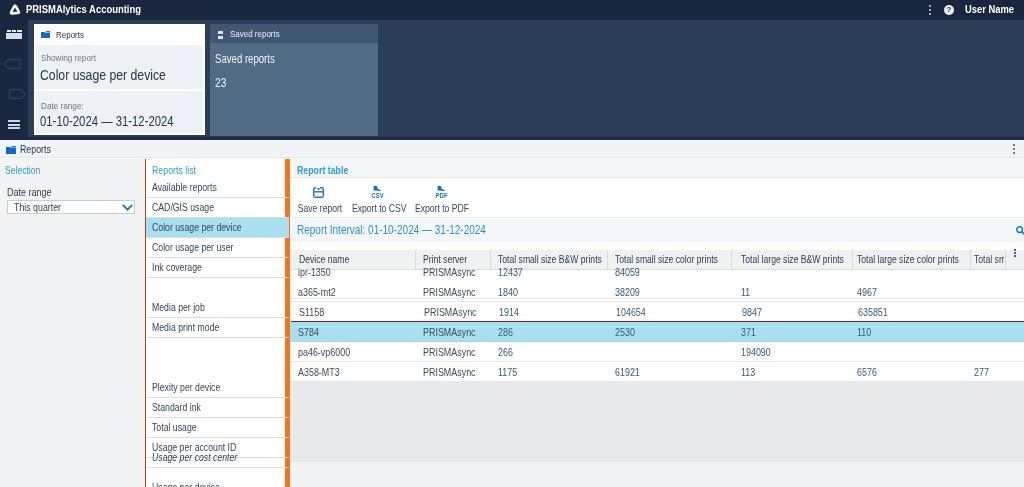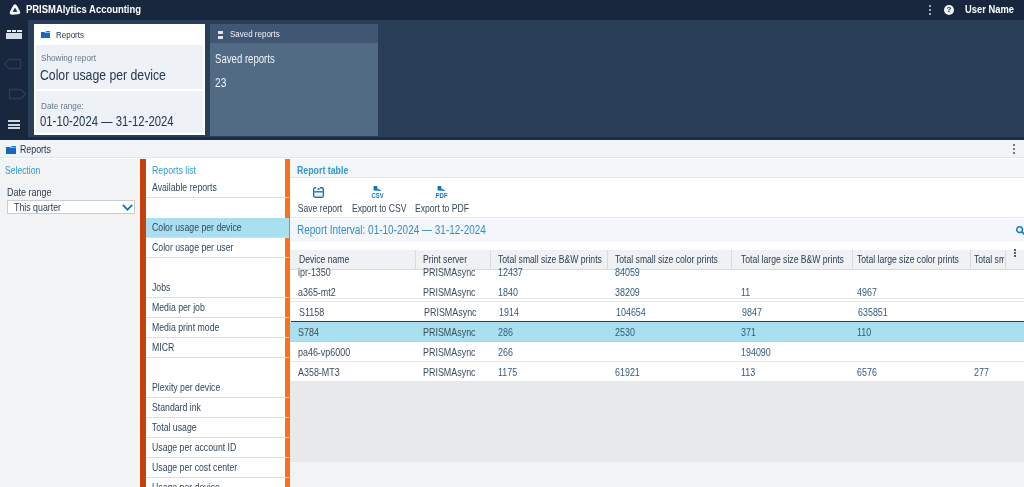--- a/index.html
+++ b/index.html
@@ -4,21 +4,21 @@
 <style>
   * { margin:0; padding:0; box-sizing:border-box; }
   html,body { width:1024px; height:487px; }
   body { position:relative; font-family:"Liberation Sans", sans-serif; background:#fff; overflow:hidden; }
   .abs { position:absolute; }
   .topbar { left:0; top:0; width:1024px; height:20px; background:#18263e; }
   .hero { left:0; top:20px; width:1024px; height:117px; background:#2b3e58; }
   .herodark { left:0; top:137px; width:1024px; height:3px; background:#1c2c47; }
   .sidebar { left:0; top:20px; width:28px; height:120px; background:#18263e; }
   .appbar { left:0; top:140px; width:1024px; height:18px; background:#f1f4f7; border-bottom:1px solid #e2e5e9; }
-  .selpanel { left:0; top:159px; width:146px; height:328px; background:#f2f3f5; border-right:6px solid #c2410c;padding-left:43px; }
+  .selpanel { left:0; top:159px; width:146px; height:328px; background:#f2f3f5; border-right:1px solid #c2410c;padding-left:43px; }
   .listpanel { left:146px; top:159px; width:144px; height:420px; background:#fff; border-right:5px solid #f97316; }
   .tablepanel { left:290px; top:159px; width:734px; height:328px; background:#fff; }
   .bluehead { color:#2e9ad2; font-size:11px; }
   .item { position:absolute; left:0; width:143px; height:20px; border-bottom:1px solid #dcdee0; color:#32465c; font-size:10.5px; line-height:19px; padding-left:6px; white-space:nowrap; }
   .item span { display:inline-block; transform:scaleX(0.83); transform-origin:0 50%; }
   .hl { background:#a8e0f0; }
   .cell { position:absolute; font-size:10.5px; white-space:nowrap; transform:scaleX(0.85); transform-origin:0 50%; }
   .num { color:#335a80; }
   .dev { color:#3c4c5c; }
   .colsep { position:absolute; top:0; width:1px; height:100%; background:#d9dadc; }
@@ -107,31 +107,31 @@
       <div class="abs tx" style="left:6px;top:0;font-size:10.5px;line-height:12px;color:#2e4053;">This quarter</div>
       <svg class="abs" style="right:1.5px;top:3px;" width="11" height="7" viewBox="0 0 11 7">
         <path d="M0.8 0.8 L5.5 5.6 L10.2 0.8" fill="none" stroke="#1076c4" stroke-width="1.8"></path>
       </svg>
     </div>
   </div>
 
   <div class="abs listpanel">
     <div class="abs bluehead tx" style="--sx:0.80;left:6px;top:5px;">Reports list</div>
     <div class="item" style="top:19px;"><span>Available reports</span></div>
+    <div class="item" style="top:39px;"><span>CAD/GIS usage</span></div>
     <div class="item hl" style="top:59px;"><span>Color usage per device</span></div>
     <div class="item" style="top:79px;"><span>Color usage per user</span></div>
-    <div class="item" style="top:119px;"><span>Jobs</span></div>
+    <div class="item" style="top:99px;"><span>Ink coverage</span></div>
     <div class="item" style="top:139px;"><span>Media per job</span></div>
     <div class="item" style="top:159px;"><span>Media print mode</span></div>
-    <div class="item" style="top:179px;"><span>MICR</span></div>
     <div class="item" style="top:219px;"><span>Plexity per device</span></div>
     <div class="item" style="top:239px;"><span>Standard ink</span></div>
     <div class="item" style="top:259px;"><span>Total usage</span></div>
     <div class="item" style="top:279px;"><span>Usage per account ID</span></div>
-    <div class="item" style="top:299px;"><span>Usage per cost center</span></div>
+    <div class="item" style="top:289px;font-style:italic;"><span>Usage per cost center</span></div>
     <div class="item" style="top:319px;"><span>Usage per device</span></div>
   </div>
 
   <div class="abs tablepanel">
 
     <div class="abs" style="left:0;top:0;width:734px;height:19px;background:#f4f7fa;border-bottom:1px solid #e4e8ec;font-weight:bold;">
       <div class="abs bluehead tx" style="--sx:0.80;left:7px;top:5px;">Report table</div>
     </div>
 
     <div class="abs" style="left:0;top:20px;width:734px;height:39px;background:#fff;border-bottom:1px solid #e8e8e8;">

